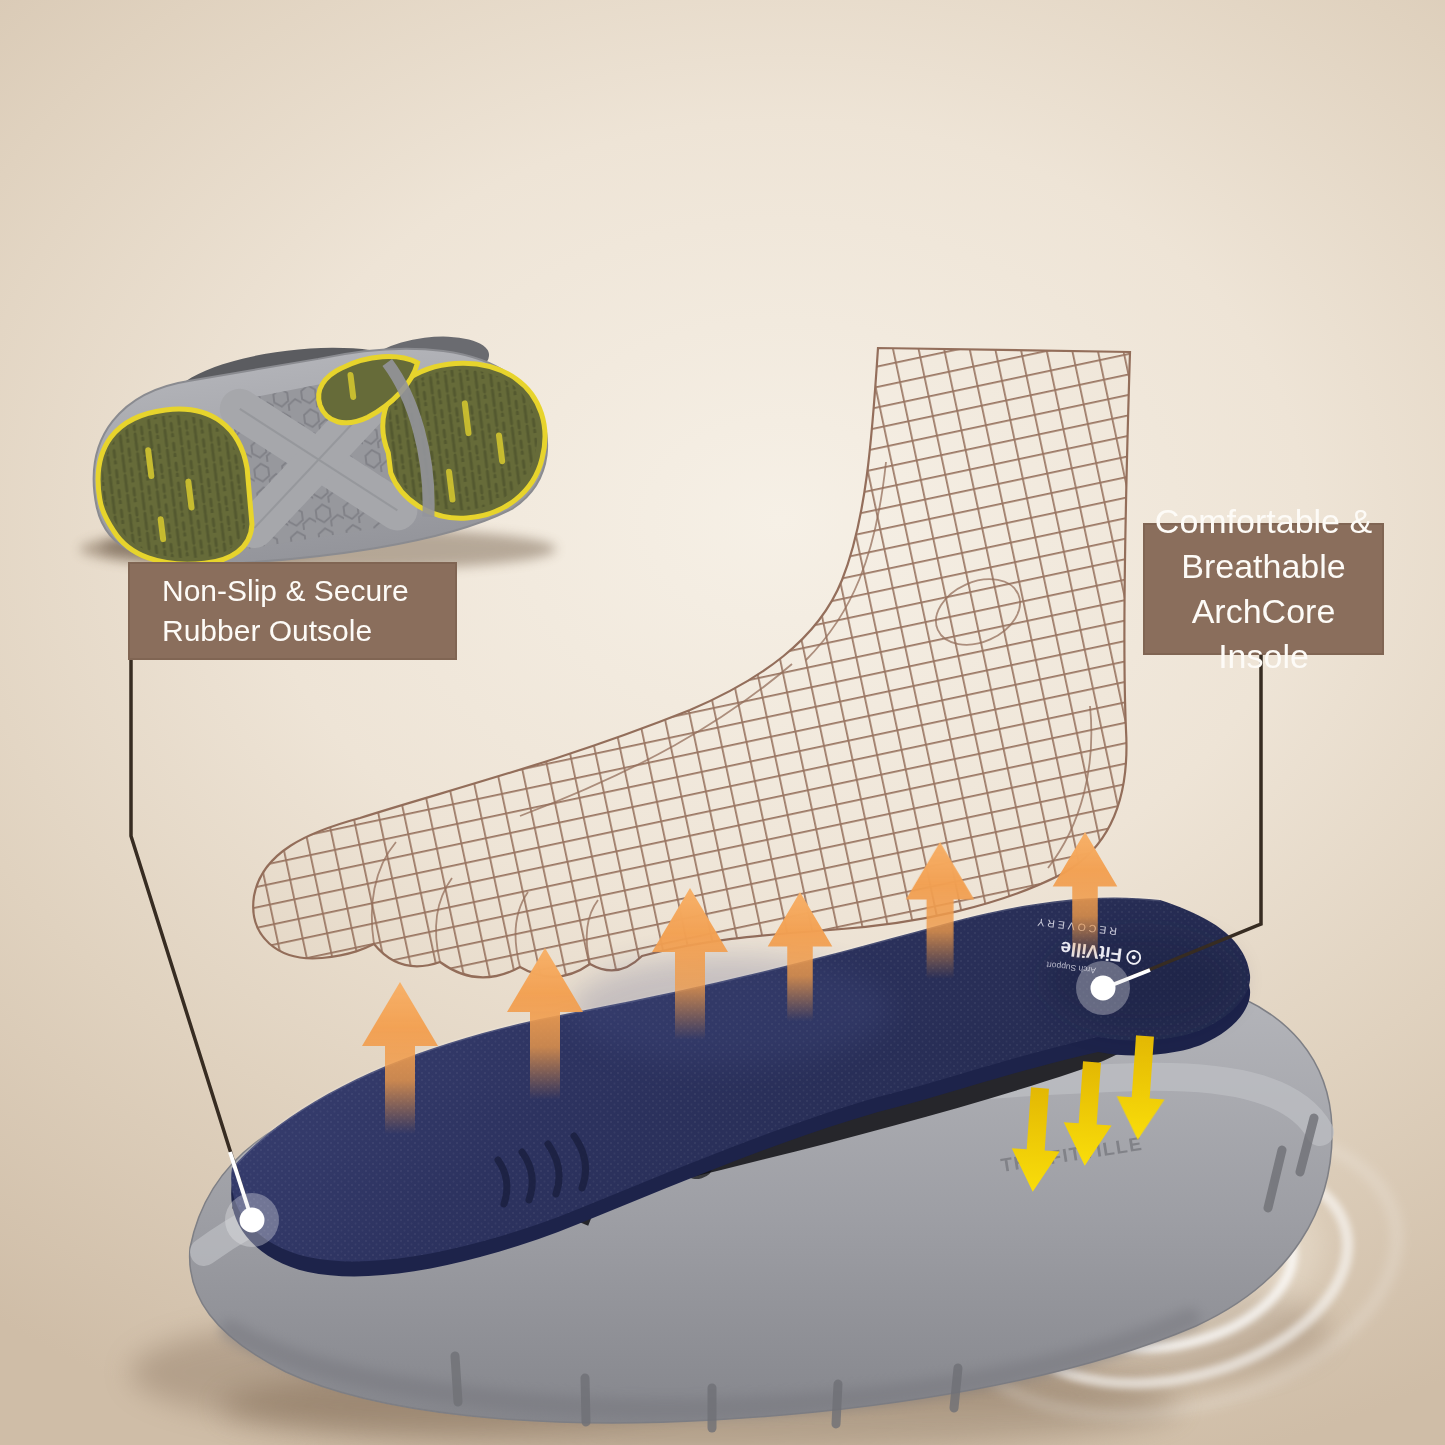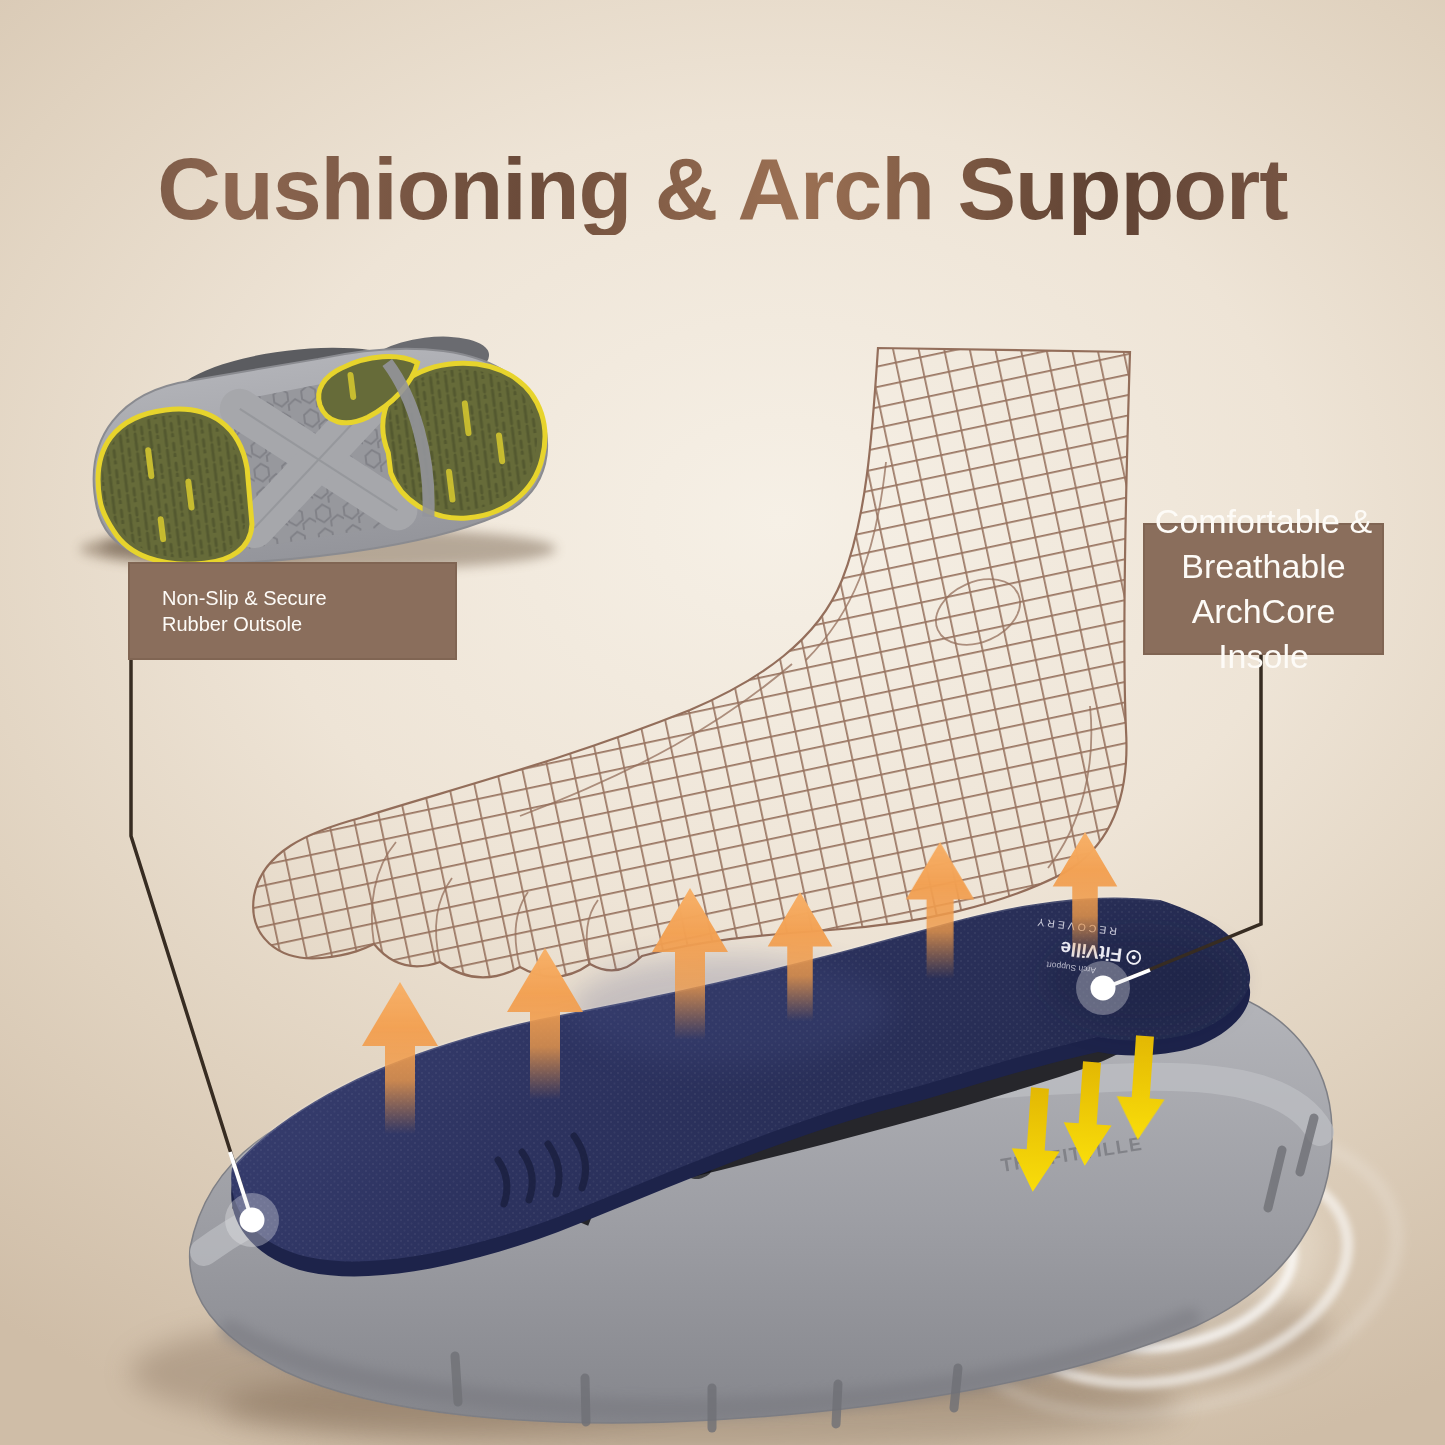--- a/index.html
+++ b/index.html
@@ -17,21 +17,21 @@
     background:linear-gradient(94deg,#5e4434 0%,#8d6751 16%,#6b4b3a 36%,#9c7154 55%,#5f4233 76%,#8a6450 100%);
     -webkit-background-clip:text;background-clip:text;color:transparent;
   }
   .callout{
     position:absolute;background:#8a6e5c;color:#fdfbf7;
     box-shadow:inset 0 0 0 2px rgba(60,40,25,.12);
     white-space:pre-line;display:flex;align-items:center;
   }
   .callout.left{
     left:128px;top:562px;width:329px;height:98px;
-    font-size:20px;line-height:1.32;padding-left:34px;box-sizing:border-box;
+    font-size:30px;line-height:1.32;padding-left:34px;box-sizing:border-box;
   }
   .callout.right{
     left:1143px;top:523px;width:241px;height:132px;
     font-size:34px;line-height:1.32;justify-content:center;text-align:center;
   }
 </style>
 </head>
 <body>
 
 <div class="stage">
@@ -287,21 +287,20 @@
     <circle cx="252" cy="1220" r="12.5" fill="#ffffff"></circle>
   </g>
   <g>
     <polyline points="1261,655 1261,924 1107,987" fill="none" stroke="#372c22" stroke-width="3.5"></polyline>
     <line x1="1150" y1="970" x2="1107" y2="987" stroke="#ffffff" stroke-width="4"></line>
     <circle cx="1103" cy="988" r="27" fill="#e8e8ec" opacity="0.35"></circle>
     <circle cx="1103" cy="988" r="12.5" fill="#ffffff"></circle>
   </g>
 </svg>
 
-<h1 class="page-title">Cushioning &amp; Arch Support</h1>
 
 <div class="callout left">
   <span>Non-Slip &amp; Secure
 Rubber Outsole</span>
 </div>
 
 <div class="callout right">
   <span>Comfortable &amp;
 Breathable
 ArchCore Insole</span>

